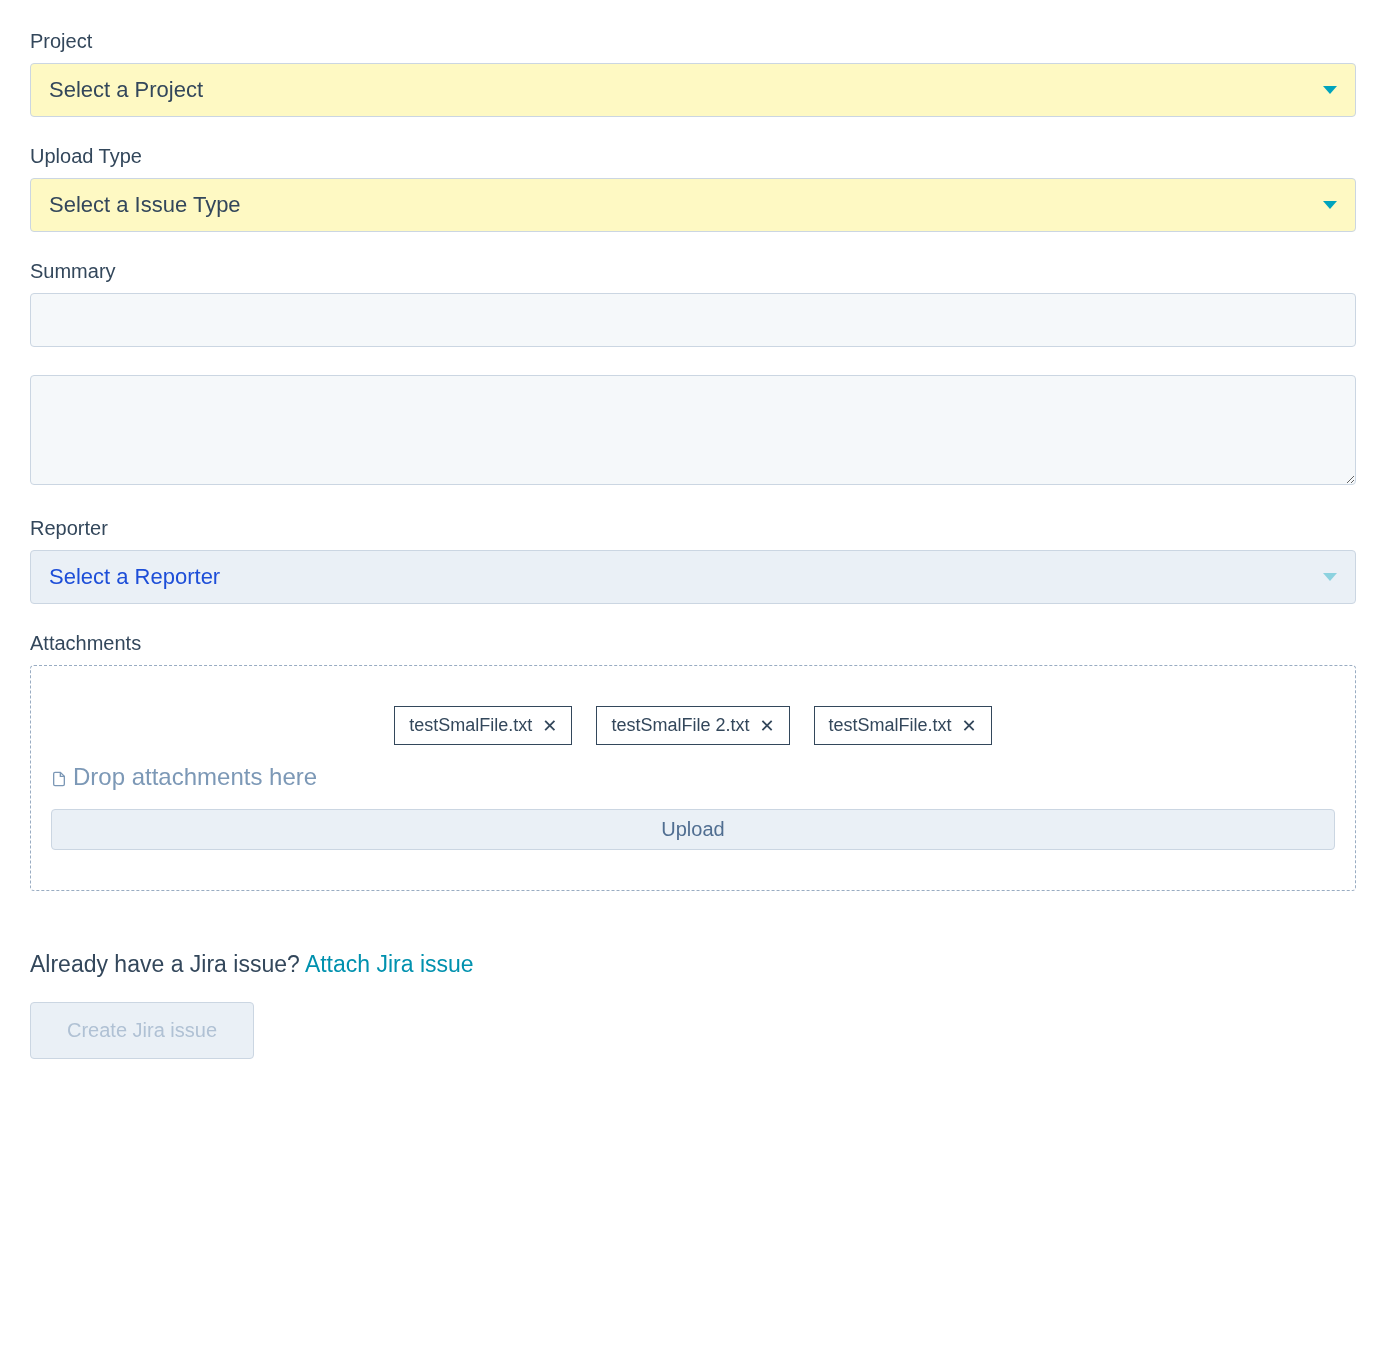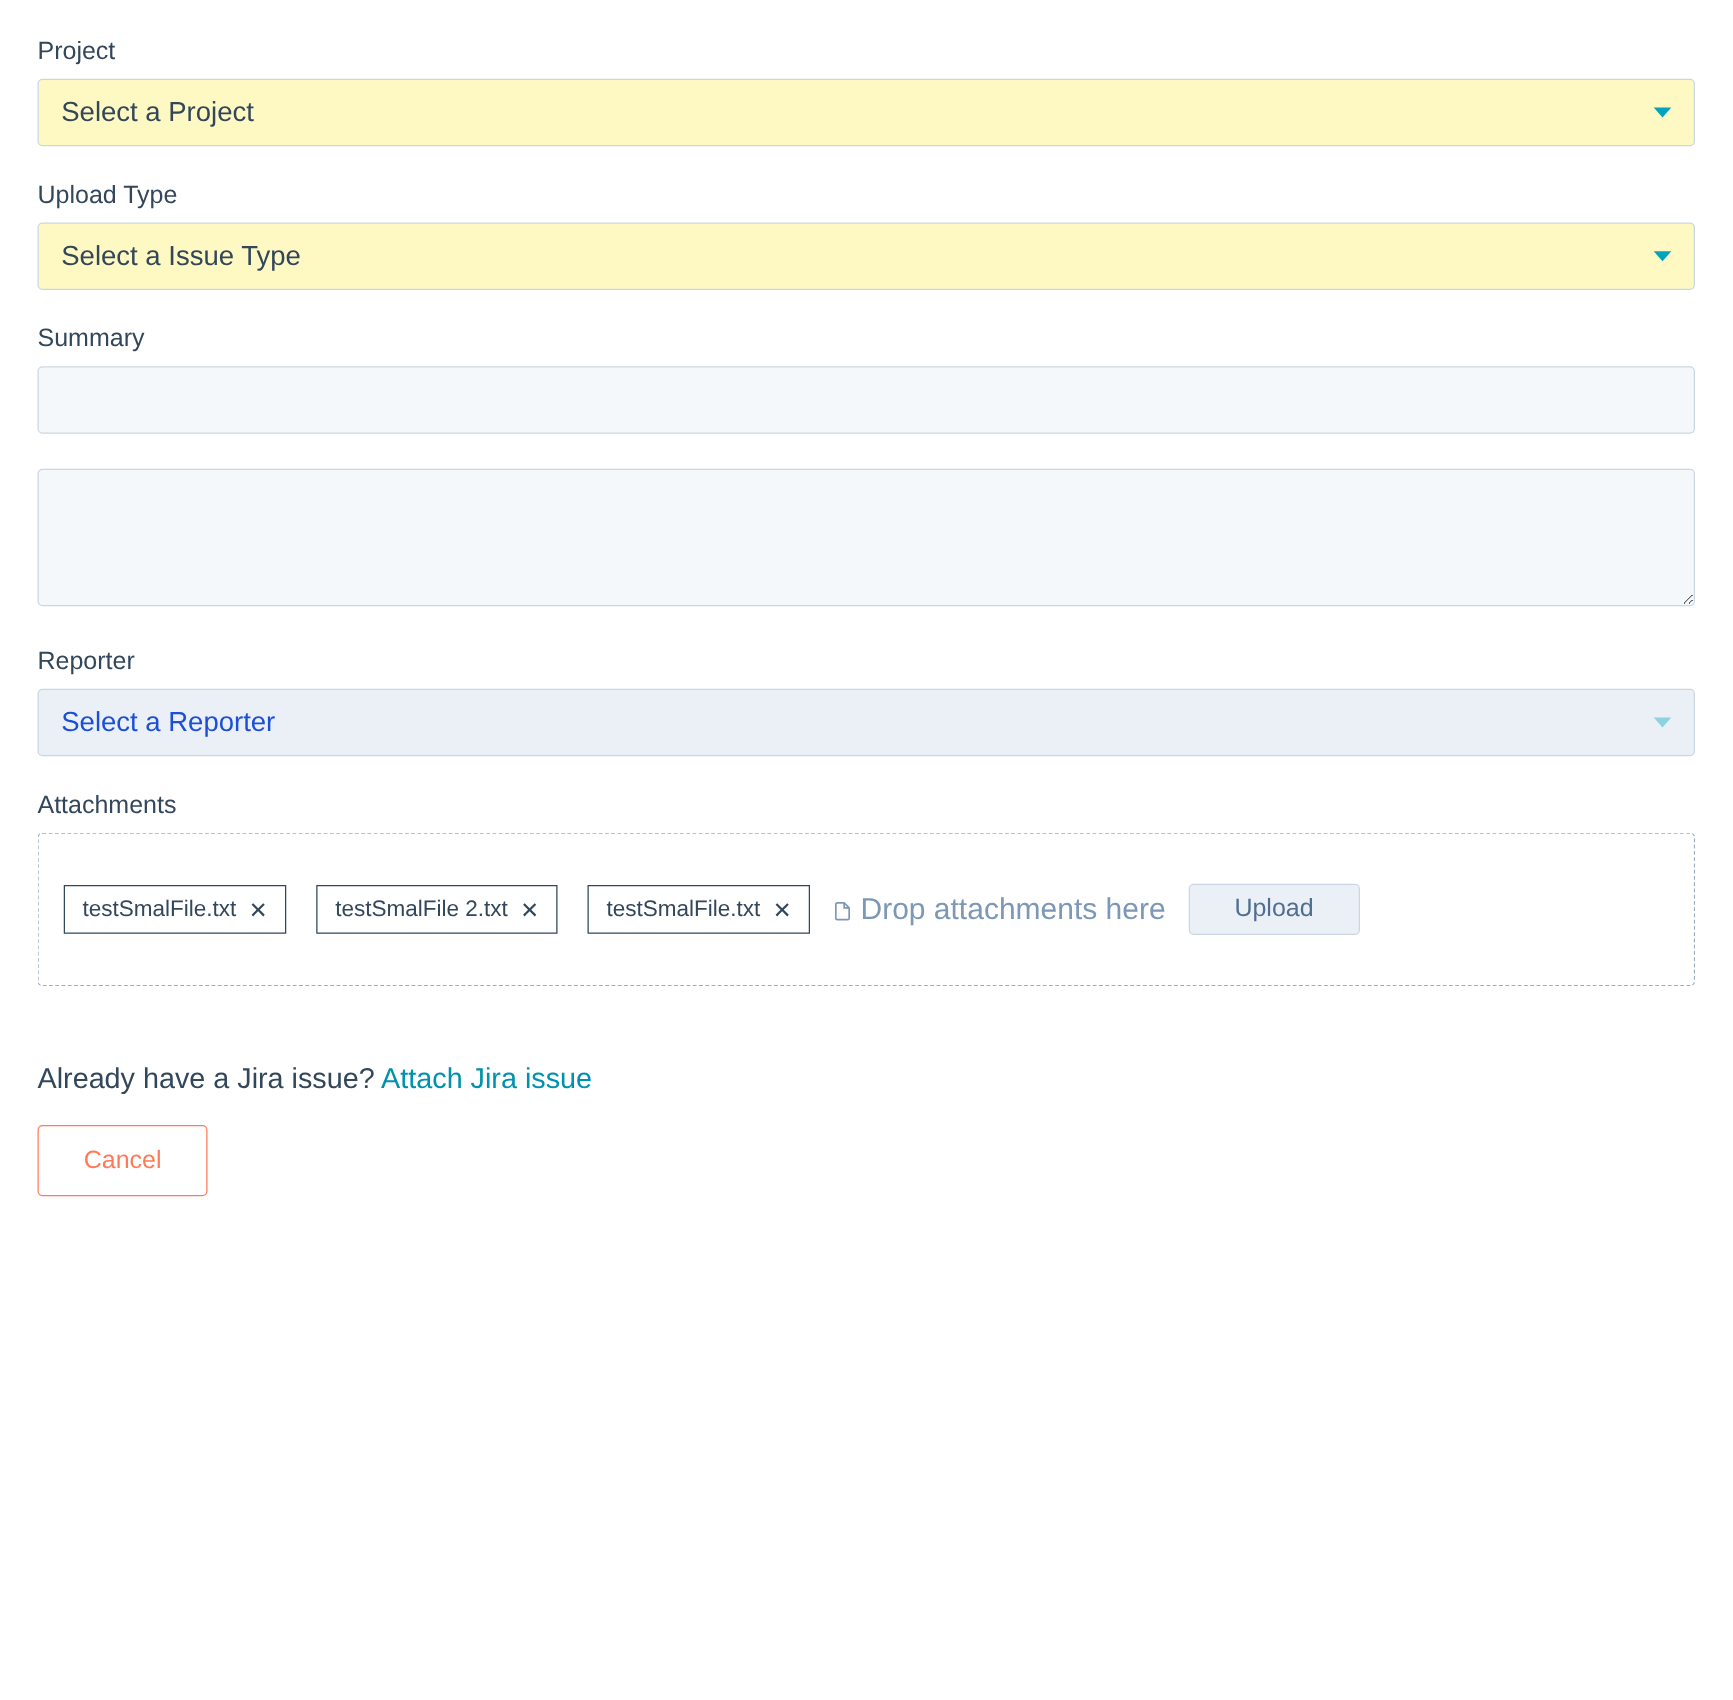--- a/index.html
+++ b/index.html
@@ -77,21 +77,21 @@
       outline: none;
       resize: vertical;
       font-family: inherit;
     }
     .dropzone {
       width: 100%;
       border: 1px dashed #99acc2;
       border-radius: 4px;
       padding: 40px 20px 40px 20px;
       display: flex;
-      align-items: center;
+      flex-direction: column;
       gap: 18px;
     }
     .attachments-row {
       display: flex;
       gap: 24px;
       flex-wrap: wrap;
       justify-content: center;
     }
     .attachment-chip {
       display: flex;
@@ -228,15 +228,15 @@
     </div>
     <button class="upload-btn">Upload</button>
   </div>
 </div>
 
 <div class="footer-section">
   <div class="existing-issue-text">
     <span>Already have a Jira issue? </span><span class="link-text">Attach Jira issue</span>
   </div>
   <div class="footer-buttons">
-    <button class="btn-secondary">Cancel</button>
+    <button class="btn-primary">Create Jira issue</button>
   </div>
 </div>
 
 </body></html>

